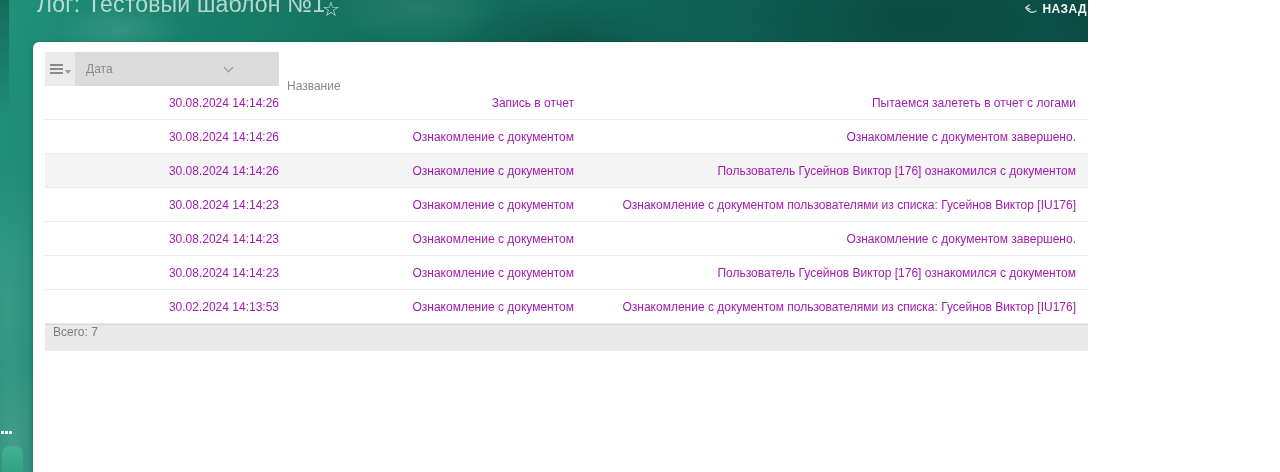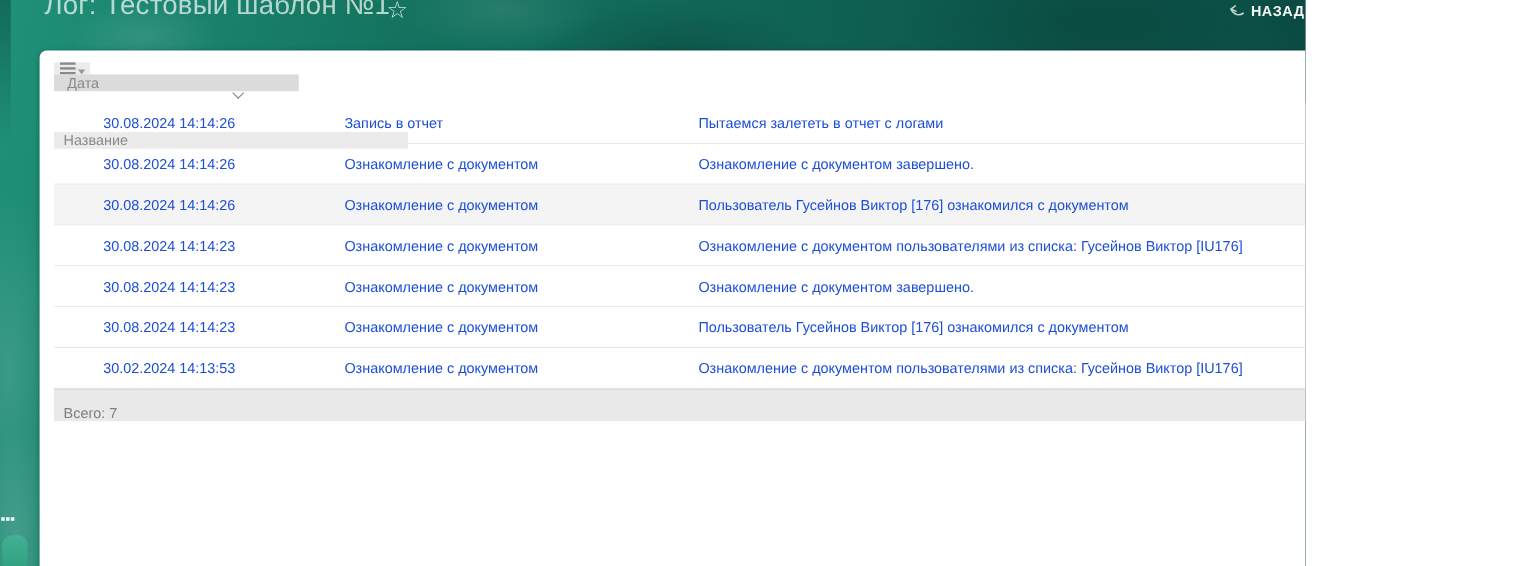--- a/index.html
+++ b/index.html
@@ -28,43 +28,43 @@
   .back-btn { position:absolute; right:1px; top:2px; display:flex; align-items:center; gap:5px;
     color:#f4f8f6; cursor:pointer; }
   .back-btn svg { display:block; opacity:0.8; }
   .back-label { font-size:12px; font-weight:bold; letter-spacing:0.4px; }
 
   
   .card { position:absolute; left:33px; top:42px; right:0; bottom:0; background:#ffffff;
     border-radius:6px 0 0 0; box-shadow:0 1px 4px rgba(0,0,0,0.25); }
   .grid { position:absolute; left:12px; right:0; top:10px; font-size:12px; }
 
-  .thead { display:flex; height:34px; color:#8a8a8a;flex-direction:column; }
+  .thead { display:flex; height:34px; color:#8a8a8a; }
   .th { display:flex; align-items:center; background:#ebebeb; }
   .th-menu { width:30px; justify-content:center; cursor:pointer; }
   .th-date { width:204px; padding-left:11px; background:#dbdbdb; position:relative; cursor:pointer; }
   .th-name { width:295px; padding-left:8px; cursor:pointer;margin-top:34px; }
   .th-note { flex:1; padding-left:8px; cursor:pointer; }
 
   .burger { display:flex; flex-direction:column; gap:2px; }
   .burger i { display:block; width:13px; height:2px; background:#8a8a8a; }
   .mini-caret { width:0; height:0; margin:6px 0 0 2px;
     border-left:3px solid transparent; border-right:3px solid transparent; border-top:4px solid #9a9a9a; }
   .sort-caret { position:absolute; left:150px; top:12px; width:7px; height:7px;
     border-left:1.6px solid #8f8f8f; border-bottom:1.6px solid #8f8f8f; transform:rotate(-45deg); }
 
-  .row { display:flex; height:34px; align-items:center; color:#1d4ed8;
-    border-bottom:1px solid #e9e9e9; background:#ffffff; }
+  .row { display:flex; height:34px; align-items:center; color:#a21caf;
+    border-bottom:1px solid #e9e9e9; background:#ffffff;text-align:right; }
   .row.hl { background:#f4f4f4; }
   .c-menu { width:30px; }
   .c-date { width:204px; padding-left:11px; white-space:nowrap; }
   .c-name { width:295px; padding-left:8px; white-space:nowrap; overflow:hidden; text-overflow:ellipsis; }
   .c-note { flex:1; padding-left:8px; padding-right:12px; white-space:nowrap; overflow:hidden; text-overflow:ellipsis; }
 
-  .tfoot { height:27px; display:flex; align-items:flex-end; padding-left:8px;
+  .tfoot { height:27px; display:flex; align-items:flex-start; padding-left:8px;
     background:#e9e9e9; border-top:1px solid #d9d9d9; color:#7d7d7d; }
 
   
   .dots { position:absolute; left:1px; top:431px; display:flex; gap:1px; }
   .dots i { display:block; width:3px; height:3px; background:rgba(255,255,255,0.9); }
   .corner-stub { position:absolute; left:2px; top:446px; width:21px; height:30px;
     border-radius:8px; background:linear-gradient(180deg,#43b093,#2f9e81); cursor:pointer; }
 </style>
 </head>
 <body>

